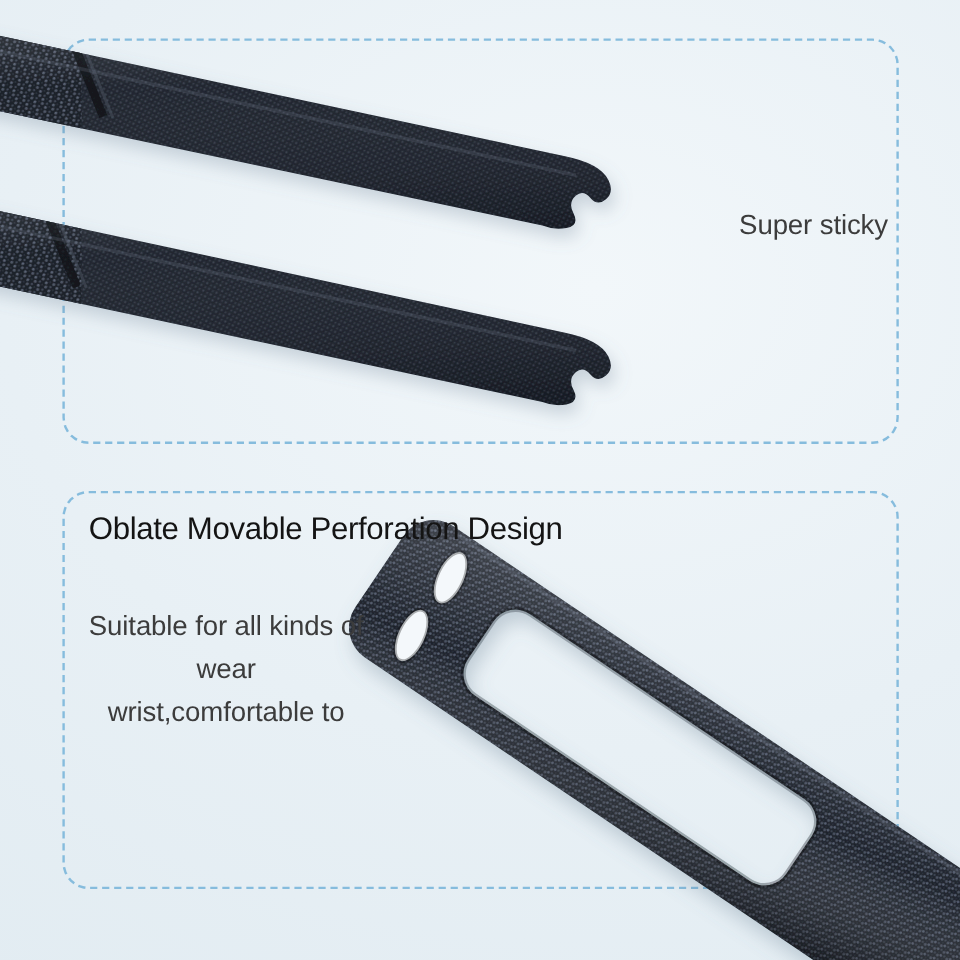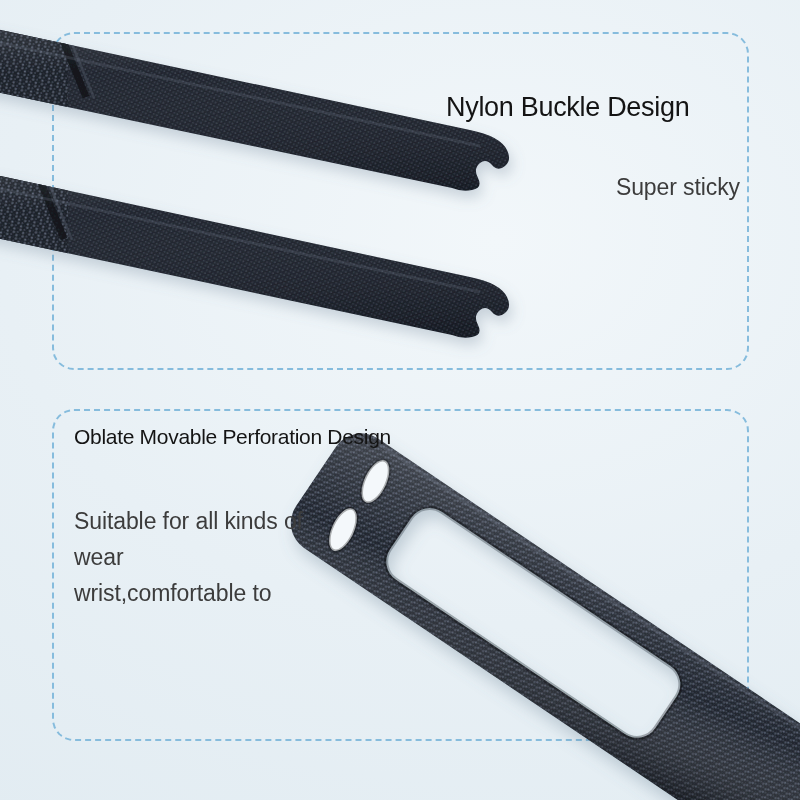--- a/index.html
+++ b/index.html
@@ -37,26 +37,27 @@
     color: #141414;
     font-weight: 400;
     letter-spacing: -0.3px;
     white-space: nowrap;
   }
   .body-text {
     position: absolute;
     color: #3c3c3c;
     font-weight: 400;
     letter-spacing: -0.1px;
+    text-align: center;
   }
   .body-text div { white-space: nowrap; }
 
   #heading-top    { left: 446px; top: 92px;  font-size: 27px; }
   #sub-top        { right: 60px; top: 172px; font-size: 23px; line-height: 31px; text-align: right; }
-  #heading-bottom { left: 74px;  top: 425px; font-size: 21px; text-align: right; }
+  #heading-bottom { left: 74px;  top: 425px; font-size: 26px; text-align: right; }
   #sub-bottom     { left: 74px;  top: 503px; font-size: 23px; line-height: 36px; }
 
   
   .art {
     position: absolute;
     left: 0; top: 0;
     width: 800px; height: 800px;
     pointer-events: none;
   }
   #art-straps  { z-index: 3; }
@@ -230,21 +231,20 @@
         <g>
           <ellipse cx="352" cy="580" rx="11" ry="23" fill="#f4f8fb" transform="rotate(-9 352 580)"></ellipse>
           <ellipse cx="352" cy="580" rx="11" ry="23" fill="none" stroke="#000000" stroke-opacity="0.30" stroke-width="3" transform="rotate(-9 352 580)"></ellipse>
         </g>
 
         <path d="M 335,489 H 900" stroke="#848ea0" stroke-width="3.5" opacity="0.22" fill="none"></path>
       </g>
     </g>
   </svg>
 
-  <div class="heading" id="heading-top">Nylon Buckle Design</div>
 
   <div class="body-text" id="sub-top">
     <div>Super sticky</div>
   </div>
 
   <div class="heading" id="heading-bottom">Oblate Movable Perforation Design</div>
 
   <div class="body-text" id="sub-bottom">
     <div>Suitable for all kinds of</div>
     <div>wear</div>

